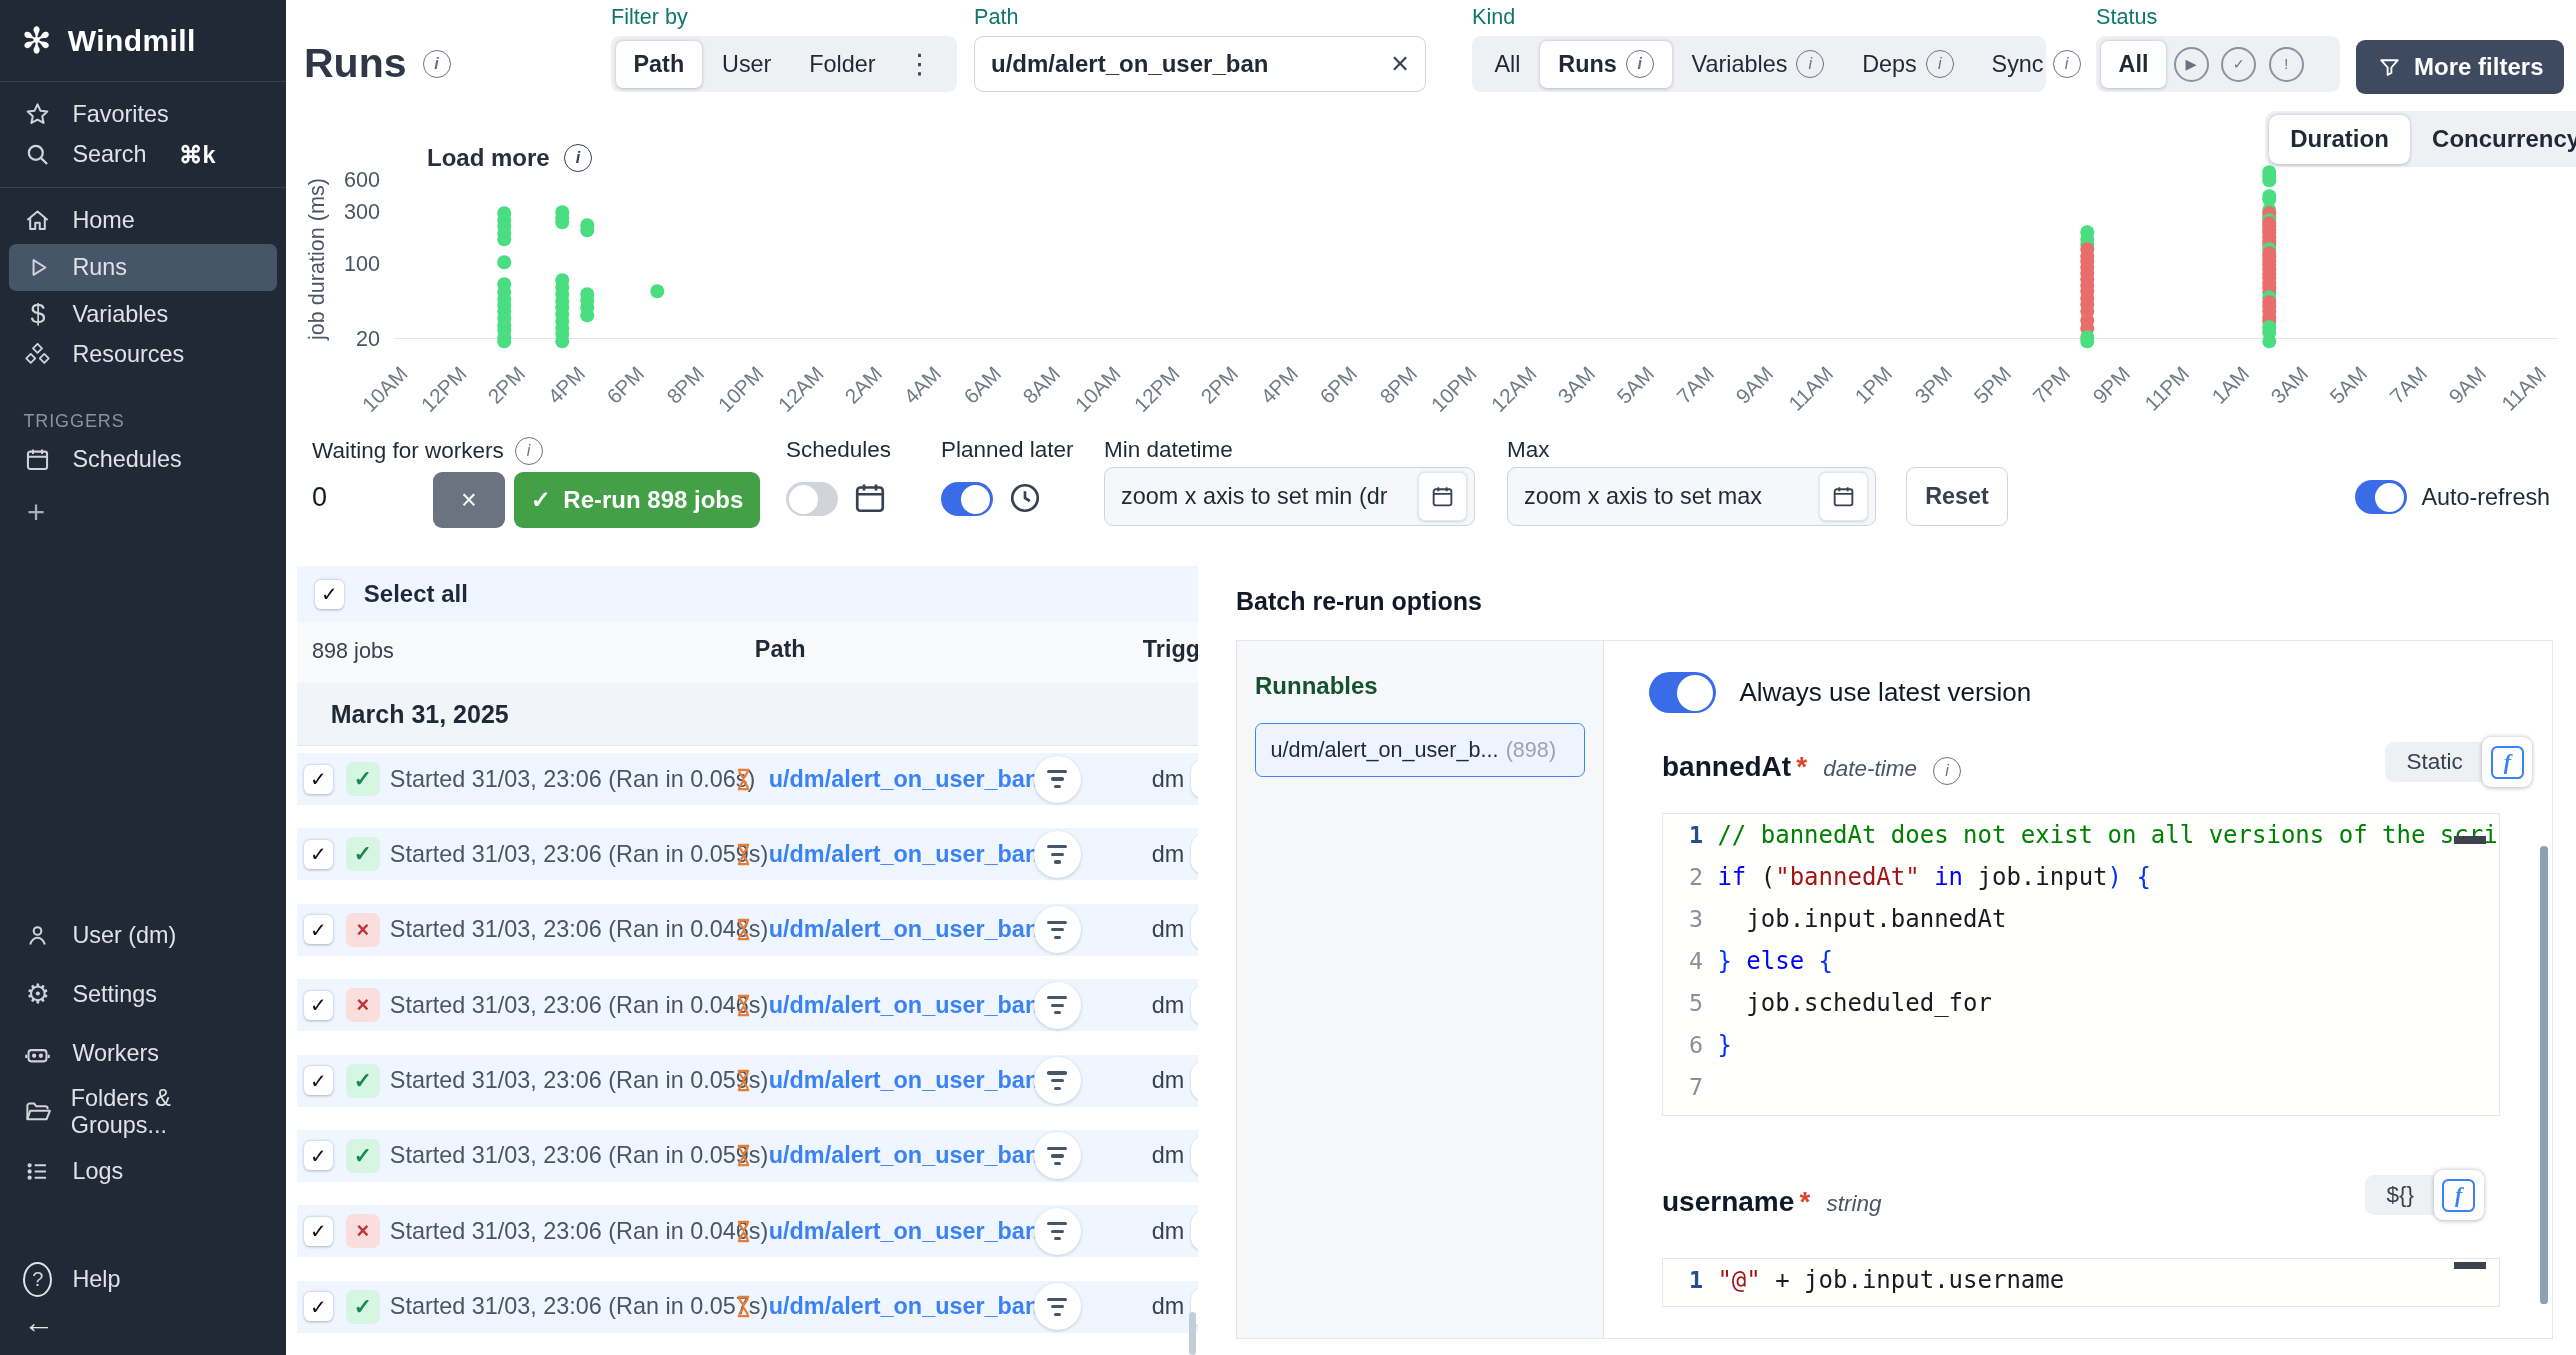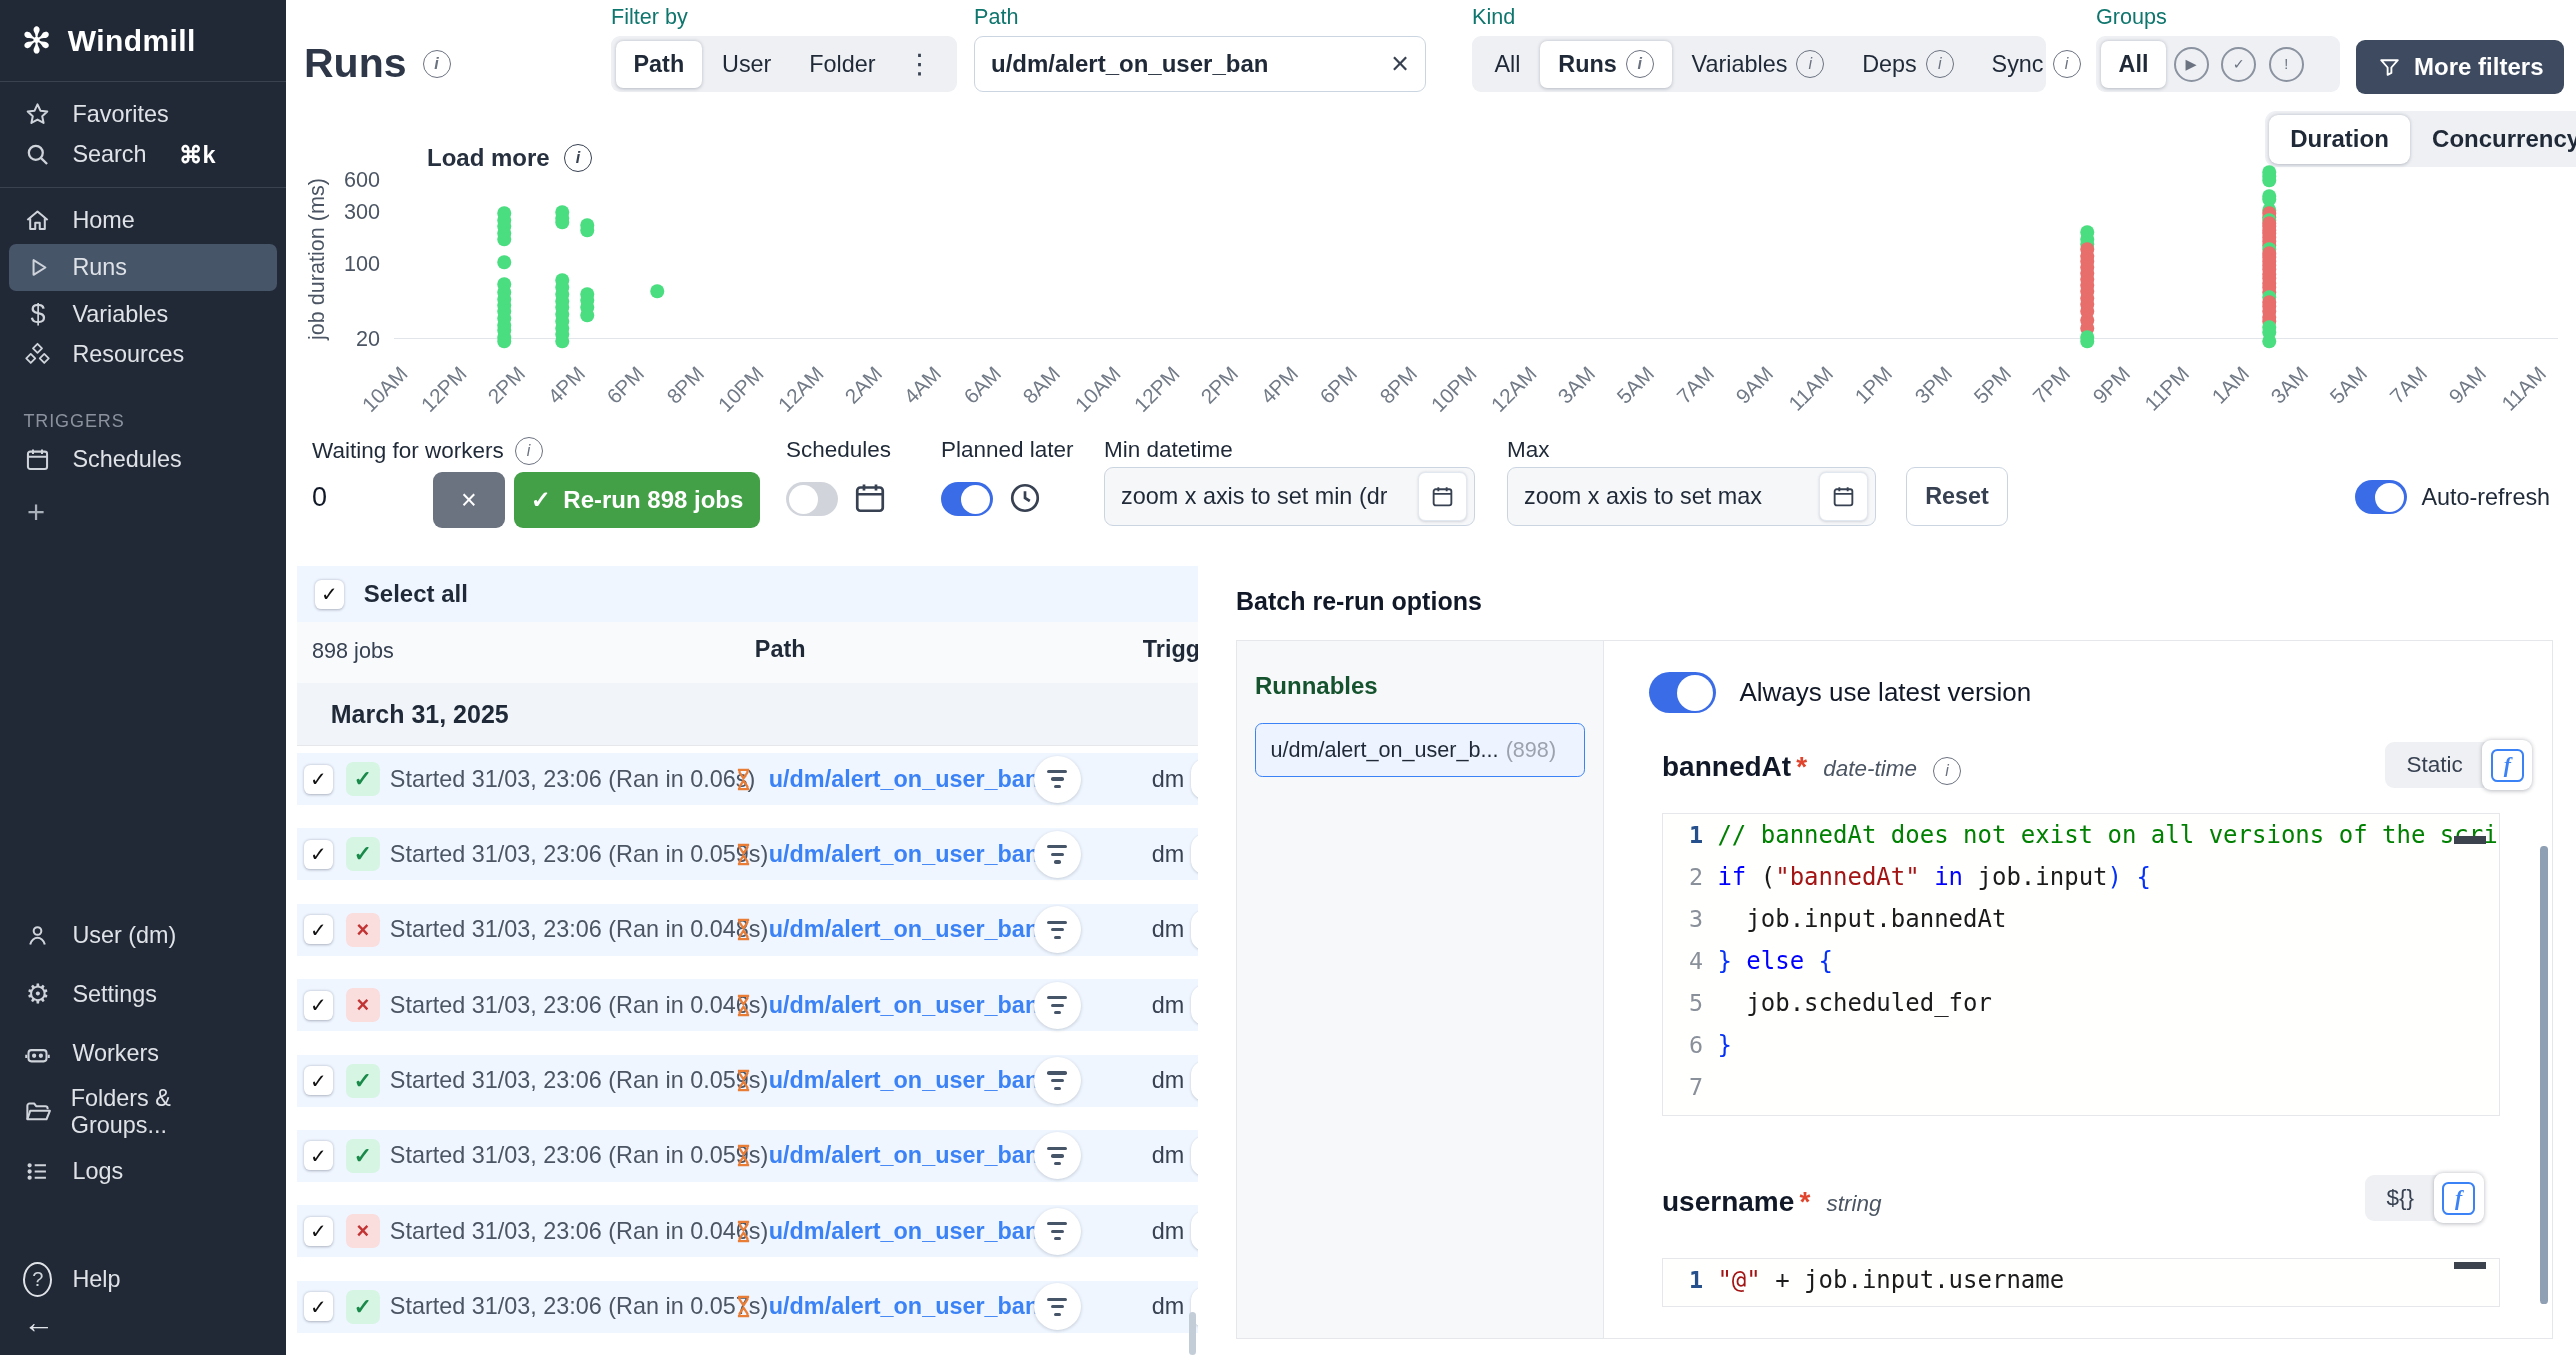--- a/index.html
+++ b/index.html
@@ -96,21 +96,21 @@
   .runnable-item{border:1.8px solid #3b82f6;background:#eef4ff;border-radius:7.2px;height:52px;display:flex;align-items:center;padding:0 14.4px;font-size:21.6px;color:#1f2937;cursor:pointer;white-space:nowrap;overflow:hidden;}
   .runnable-item .cnt{color:#9ca3af;margin-left:7.2px;}
   .card-content{position:relative;flex:1;}
   .latest{position:absolute;left:45px;top:31px;display:flex;align-items:center;gap:23.4px;font-size:26px;color:#111827;}
   .toggle-lg{width:67px;height:41px;border-radius:20.7px;}
   .toggle-lg .knob{width:36px;height:36px;top:2.7px;}
   .fieldname{position:absolute;left:58px;display:flex;align-items:baseline;gap:16px;}
   .fieldname .n{font-size:28px;font-weight:bold;color:#111827;}
   .fieldname .req{color:#e0442c;font-size:28px;font-weight:bold;margin-left:-10.8px;}
   .fieldname .ty{font-size:22.5px;font-style:italic;color:#4b5563;}
-  .tgl-group{position:absolute;display:flex;align-items:center;background:#eef0f3;border-radius:9px;padding:5.4px;gap:3.6px;height:46px;box-sizing:border-box;}
+  .tgl-group{position:absolute;display:flex;align-items:center;background:#eef0f3;border-radius:9px;padding:5.4px;gap:3.6px;height:40px;box-sizing:border-box;}
   .tgl-group .lbl{padding:0 16px;font-size:22.5px;color:#374151;cursor:pointer;white-space:nowrap;}
   .tgl-group .fsel{width:50px;height:50px;margin:-5.4px -5.4px -5.4px 0;background:#fff;border-radius:9px;box-shadow:0 0.9px 4.5px rgba(15,23,42,.3);display:flex;align-items:center;justify-content:center;cursor:pointer;}
   .f-ic{width:29px;height:29px;border:2.7px solid #3b82f6;border-radius:6.3px;display:flex;align-items:center;justify-content:center;color:#3b82f6;font-family:"Liberation Serif",serif;font-style:italic;font-size:21.6px;font-weight:bold;}
   .editor{position:absolute;left:58px;width:838px;background:#fffffe;border:1.8px solid #e5e7eb;box-sizing:border-box;font-family:"DejaVu Sans Mono",monospace;overflow:hidden;}
   .cl{display:flex;height:42px;align-items:center;}
   .cl .ln{width:40px;flex:0 0 auto;text-align:right;padding-right:14.4px;font-size:23.4px;color:#8a9099;}
   .cl .ln.act{color:#26508c;font-weight:bold;}
   .cl .code{font-size:24px;white-space:pre;}
   .tok-c{color:#008000;}.tok-k{color:#0000ff;}.tok-s{color:#a31515;}.tok-p{color:#1b1b1b;}.tok-b{color:#0431fa;}
   .ovr{position:absolute;top:21.6px;width:32px;height:8px;background:#3c434d;}
@@ -287,21 +287,21 @@
       <div class="seg-opt">
           <span>Deps</span>
           <span class="info">i</span>
         </div>
       <div class="seg-opt">
           <span>Sync</span>
           <span class="info">i</span>
         </div>
     </div>
 
-    <div class="flabel" style="left:1810px;">Groups</div>
+    <div class="flabel" style="left:1810px;">Status</div>
     <div class="seg" style="left:1810px;width:235px;">
       <div class="seg-opt seg-sel">All</div>
       <div class="circ-ic" style="margin:0 5.4px;">▶</div>
       <div class="circ-ic" style="margin:0 5.4px;">✓</div>
       <div class="circ-ic" style="margin:0 5.4px;">!</div>
     </div>
 
     <div class="btn-dark">
       <svg width="25" height="25" viewBox="0 0 24 24" fill="none" stroke="#fff" stroke-width="1.8" stroke-linejoin="round">
           <path d="M4 5h16l-6.2 7v5.2L10.2 19v-7z"></path>

